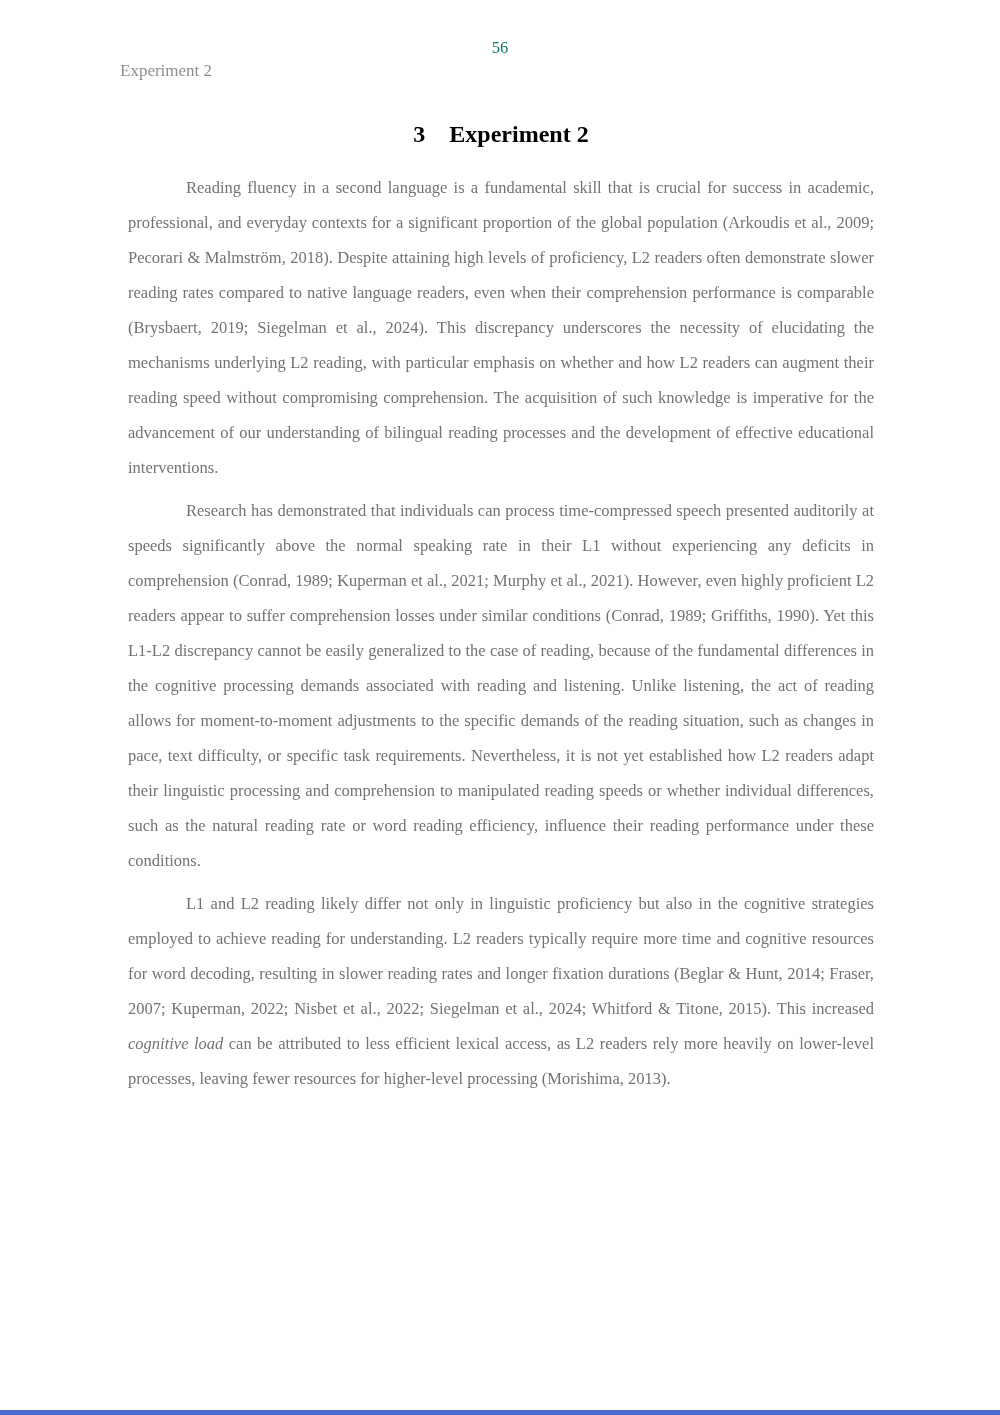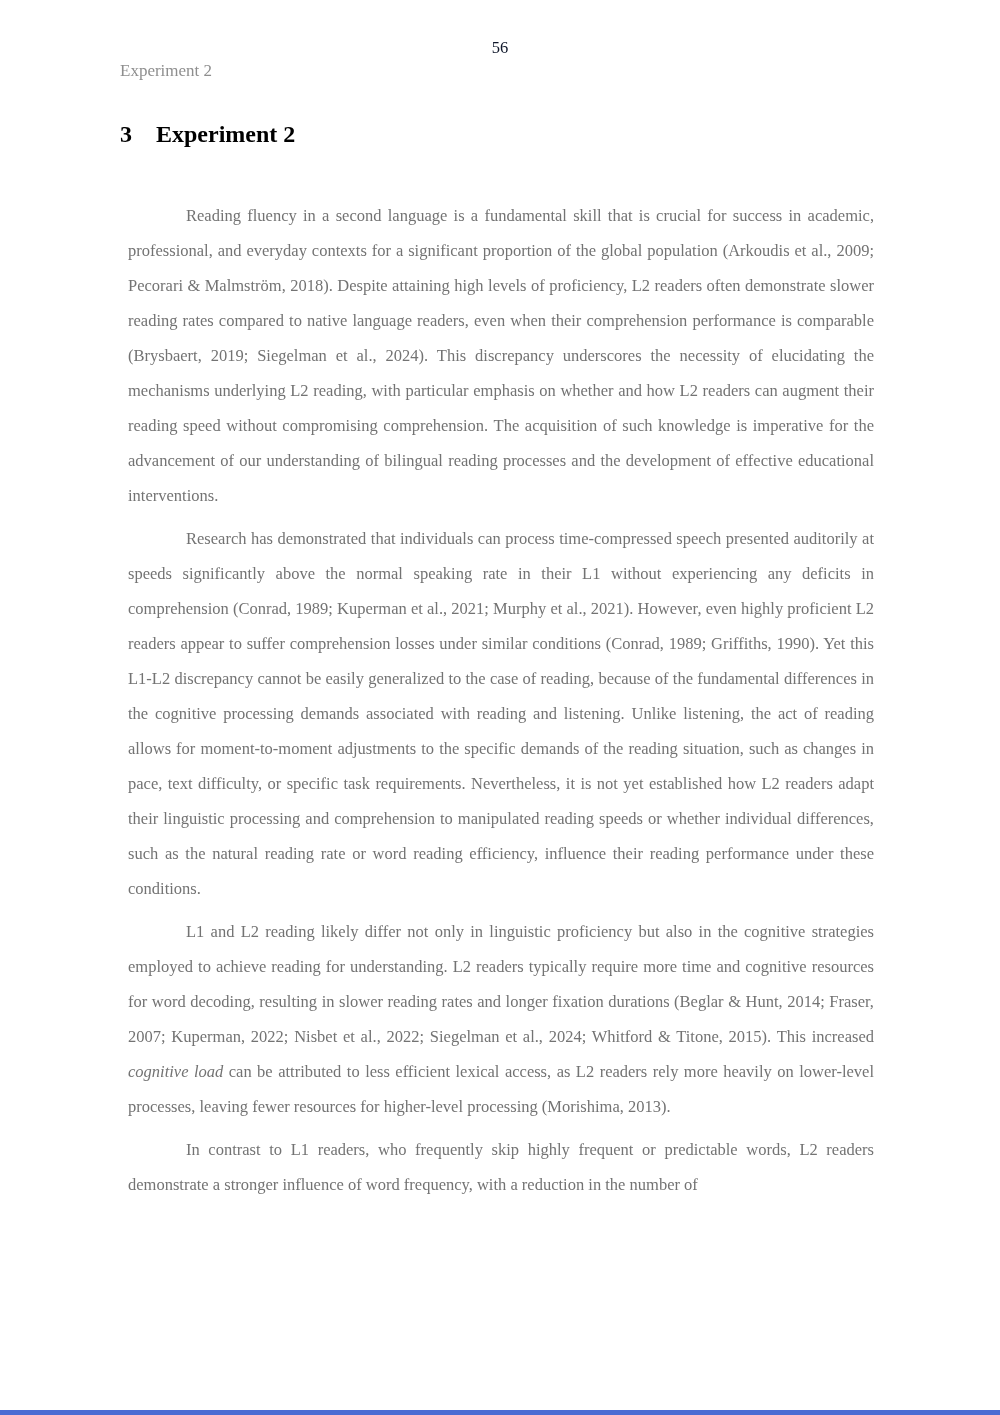--- a/index.html
+++ b/index.html
@@ -16,41 +16,41 @@
     font-family: "Liberation Serif", serif;
     color: #000000;
   }
   .page-number {
     position: absolute;
     top: 38px;
     left: 0;
     width: 100%;
     text-align: center;
     font-size: 16.5px;
-    color: #0f172a;
+    color: #0f766e;
   }
   .running-header {
     position: absolute;
     top: 61px;
     left: 120px;
     font-size: 17px;
     color: #8e8e8e;
   }
   .content {
     position: absolute;
     top: 118px;
     left: 120px;
     width: 762px;
   }
   .doc-title {
-    text-align: left;
+    text-align: center;
     font-size: 24px;
     font-weight: bold;
     line-height: 32px;
-    margin: 0 0 48px 0;
+    margin: 0 0 20px 0;
   }
   .title-gap {
     display: inline-block;
     width: 24px;
   }
   .section-heading {
     font-size: 17px;
     font-weight: bold;
     line-height: 22px;
     margin: 0 0 26px 0;
@@ -91,19 +91,18 @@
 
     <h1 class="doc-title"><span>3</span><span class="title-gap"></span><span>Experiment 2</span></h1>
 
 
     <p class="body-par">Reading fluency in a second language is a fundamental skill that is crucial for success in academic, professional, and everyday contexts for a significant proportion of the global population (Arkoudis et al., 2009; Pecorari &amp; Malmström, 2018). Despite attaining high levels of proficiency, L2 readers often demonstrate slower reading rates compared to native language readers, even when their comprehension performance is comparable (Brysbaert, 2019; Siegelman et al., 2024). This discrepancy underscores the necessity of elucidating the mechanisms underlying L2 reading, with particular emphasis on whether and how L2 readers can augment their reading speed without compromising comprehension. The acquisition of such knowledge is imperative for the advancement of our understanding of bilingual reading processes and the development of effective educational interventions.</p>
 
     <p class="body-par">Research has demonstrated that individuals can process time-compressed speech presented auditorily at speeds significantly above the normal speaking rate in their L1 without experiencing any deficits in comprehension (Conrad, 1989; Kuperman et al., 2021; Murphy et al., 2021). However, even highly proficient L2 readers appear to suffer comprehension losses under similar conditions (Conrad, 1989; Griffiths, 1990). Yet this L1-L2 discrepancy cannot be easily generalized to the case of reading, because of the fundamental differences in the cognitive processing demands associated with reading and listening. Unlike listening, the act of reading allows for moment-to-moment adjustments to the specific demands of the reading situation, such as changes in pace, text difficulty, or specific task requirements. Nevertheless, it is not yet established how L2 readers adapt their linguistic processing and comprehension to manipulated reading speeds or whether individual differences, such as the natural reading rate or word reading efficiency, influence their reading performance under these conditions.</p>
 
     <p class="body-par"><span>L1 and L2 reading likely differ not only in linguistic proficiency but also in the cognitive strategies employed to achieve reading for understanding. L2 readers typically require more time and cognitive resources for word decoding, resulting in slower reading rates and longer fixation durations (Beglar &amp; Hunt, 2014; Fraser, 2007; Kuperman, 2022; Nisbet et al., 2022; Siegelman et al., 2024; Whitford &amp; Titone, 2015). This increased </span><span class="italic">cognitive load</span><span> can be attributed to less efficient lexical access, as L2 readers rely more heavily on lower-level processes, leaving fewer resources for higher-level processing (Morishima, 2013).</span></p>
 
-    <p class="body-par">In contrast to L1 readers, who frequently skip highly frequent or predictable words, L2 readers demonstrate a stronger influence of word frequency, with a reduction in the number of</p>
 
   </div>
 
   <div class="bottom-edge" style="background: rgb(74, 107, 211);"></div>
 
 </div>
 
 </body></html>

